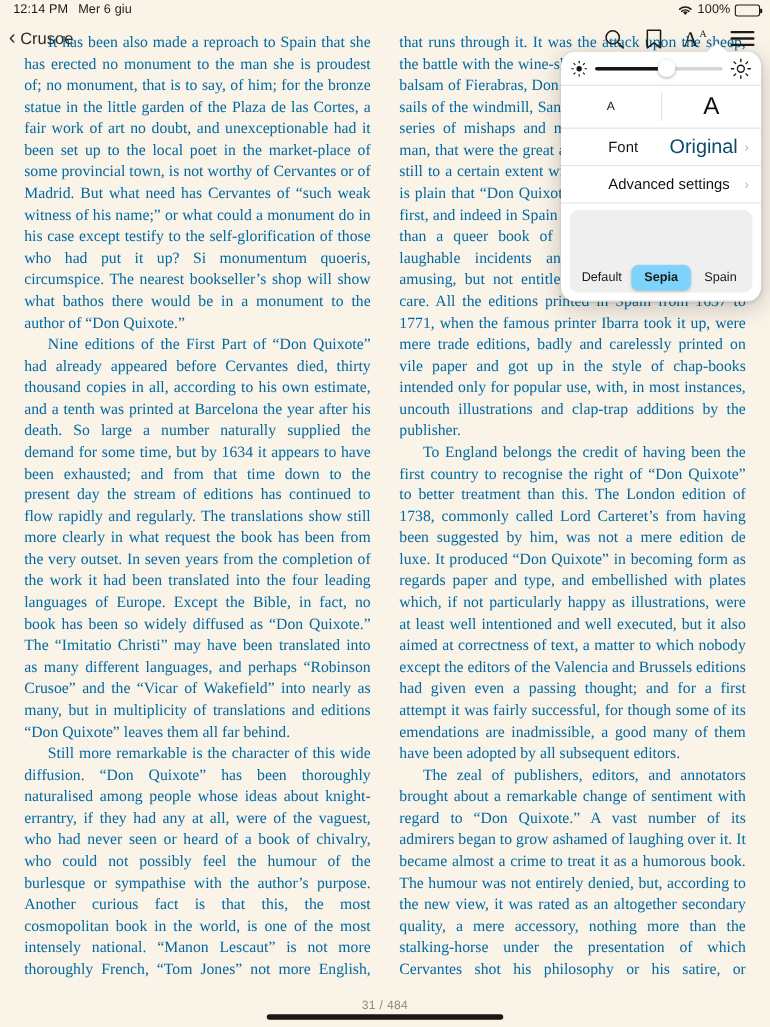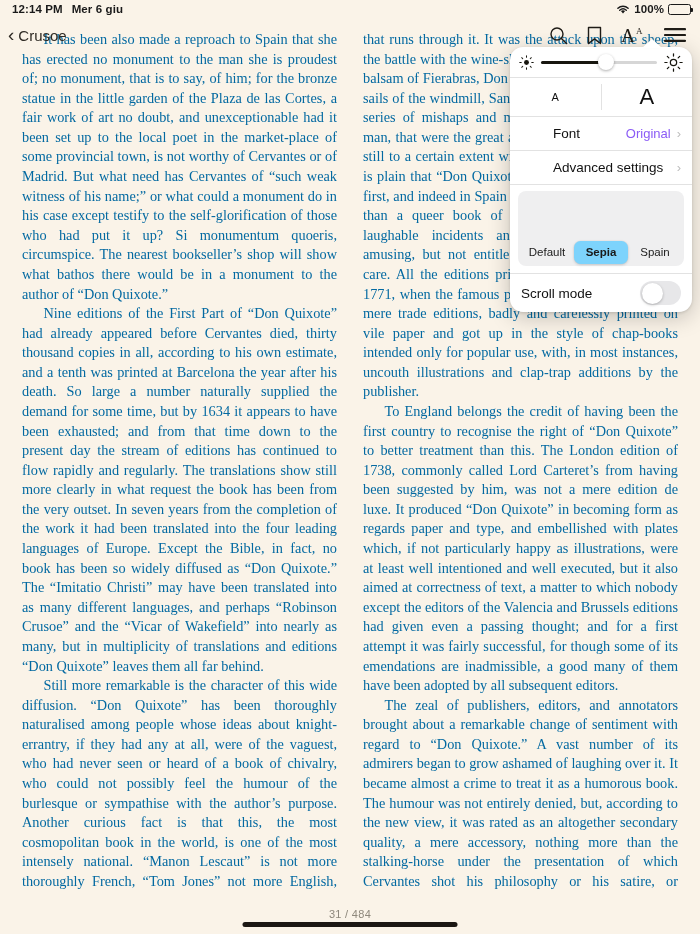--- a/index.html
+++ b/index.html
@@ -17,21 +17,21 @@
   }
 
   
   #status-bar {
     height: 18px;
     display: flex;
     align-items: center;
     justify-content: space-between;
     padding: 0 9px 0 12px;
     font-size: 11.5px;
-    font-weight: bold;
+    font-weight: normal;
     color: #1a1a1a;
     letter-spacing: 0.1px;
     gap: 12px;
   }
   #status-bar .left { display: flex; align-items: baseline; gap: 9px; }
   #status-bar .right { display: flex; align-items: center; gap: 4px; }
 
   .wifi-icon { width: 14px; height: 11px; position: relative; display:inline-block; }
   .wifi-icon svg { display:block; }
 
@@ -200,21 +200,21 @@
   
   .list-row {
     height: 33px;
     padding: 0 11px;
     justify-content: space-between;
     cursor: pointer;
     margin-left: 32px;
   }
   .list-row .label { font-size: 13.5px; color: #111; }
   .list-row .rightside { display: flex; align-items: center; gap: 6px; }
-  .list-row .value { font-size: 13px; color: #8b5cf6; }
+  .list-row .value { font-size: 18px; color: #0c4a6e; }
   .chevron-right {
     color: #bdbdbd; font-size: 13px; line-height: 1;
   }
 
   
   #theme-row { padding: 6px 8px 7px 8px; }
   #theme-segment {
     display: flex;
     width: 100%;
     background: #efeff0;
@@ -395,25 +395,19 @@
   <div id="theme-row">
     <div id="theme-segment">
       <div class="theme-opt">Default</div>
       <div class="theme-opt selected">Sepia</div>
       <div class="theme-opt">Spain</div>
     </div>
   </div>
 
   <div class="pop-divider"></div>
 
-  <div class="pop-row" id="scroll-row">
-    <span class="label" style="font-size:13.5px;color:#111">Scroll mode</span>
-    <div id="scroll-toggle">
-      <div class="knob"></div>
-    </div>
-  </div>
 
 </div>
 
 <div id="bottom-bar">
   <div id="page-indicator">31 / 484</div>
   <div id="home-indicator"></div>
 </div>
 
 </body></html>

